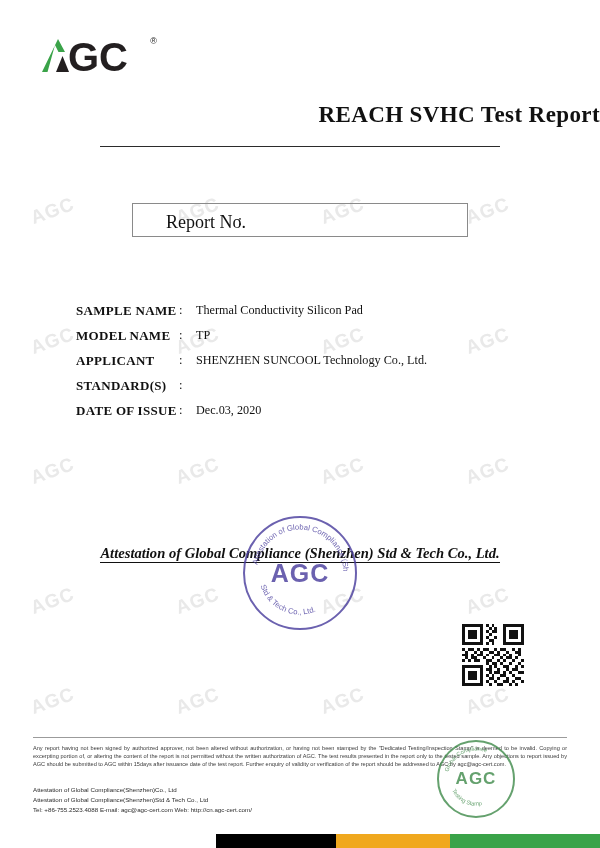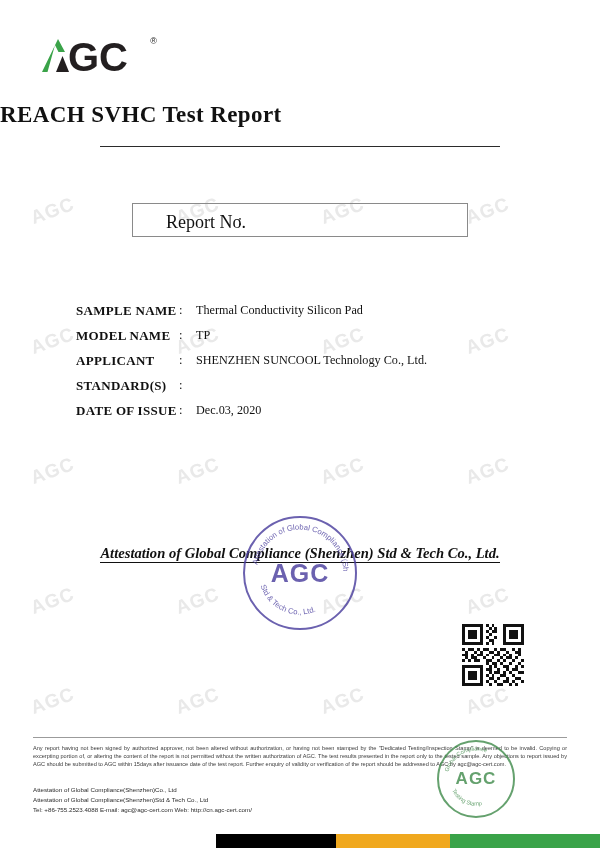--- a/index.html
+++ b/index.html
@@ -34,21 +34,21 @@
     color: #222;
     font-family: "Liberation Sans", sans-serif;
   }
 
   
   .title {
     position: absolute;
     top: 102px;
     left: 0;
     width: 600px;
-    text-align: left;
+    text-align: right;
     font-family: "Liberation Serif", serif;
     font-weight: bold;
     font-size: 23px;
     letter-spacing: 0.4px;
     color: #111;
   }
   .title-rule {
     position: absolute;
     top: 146px;
     left: 100px;

